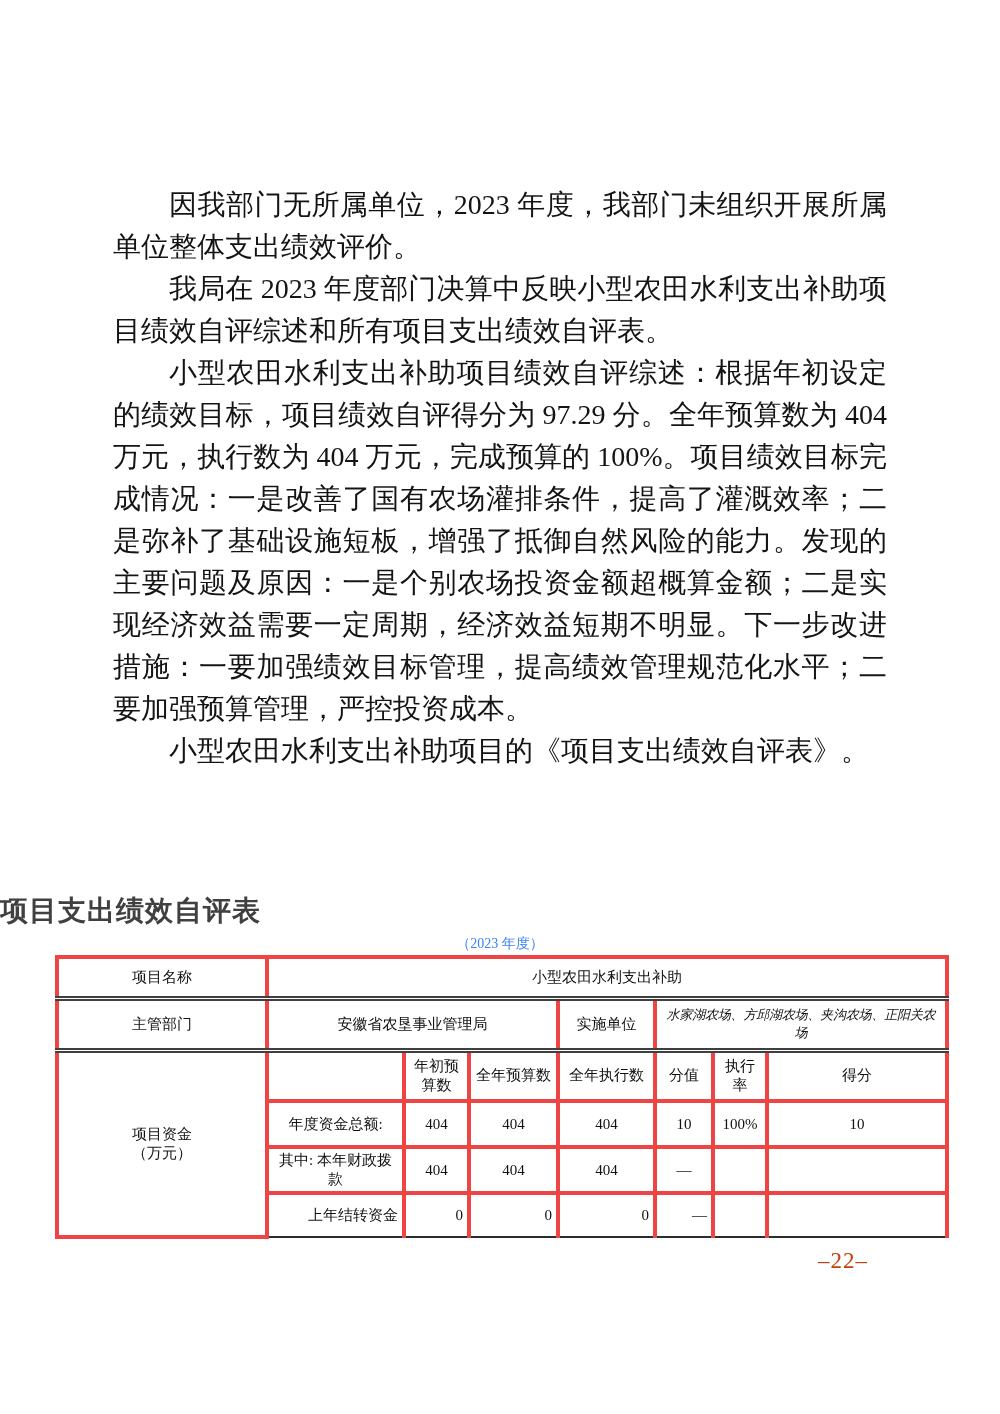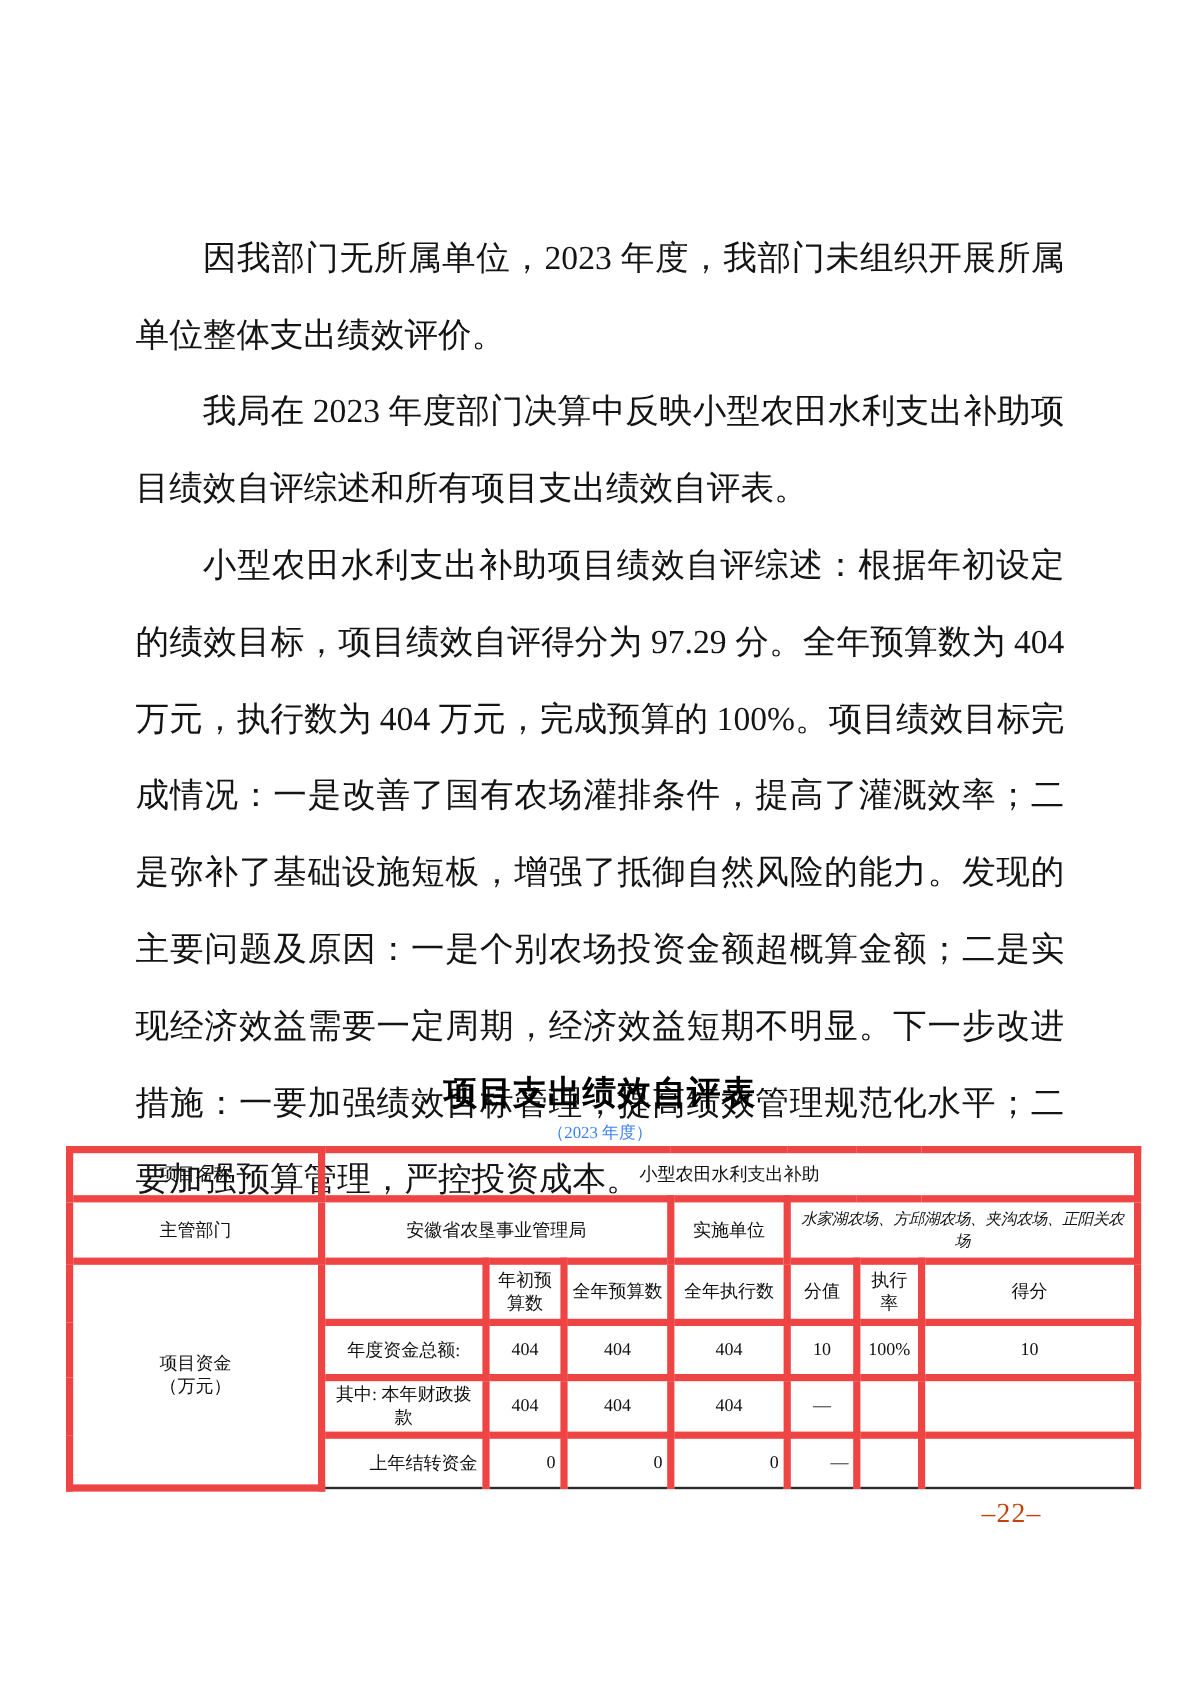--- a/index.html
+++ b/index.html
@@ -12,39 +12,39 @@
     font-family: "Liberation Serif", serif;
     color: #141414;
     overflow: hidden;
   }
   .body-text {
     position: absolute;
     left: 113px;
     top: 184px;
     width: 774px;
     font-size: 28px;
-    line-height: 64px;
+    line-height: 42px;
     text-align: justify;
   }
   .body-text p {
     text-indent: 2em;
     margin: 0;
   }
   .body-text p.bold { font-weight: 700; }
   .table-title {
     position: absolute;
     top: 892px;
     left: 0;
     width: 100%;
-    text-align: center;
+    text-align: left;
     font-family: "Liberation Sans", sans-serif;
     font-weight: 700;
     font-size: 28px;
     letter-spacing: 1px;
-    color: #000000;
+    color: #404040;
   }
   .table-subtitle {
     position: absolute;
     top: 935px;
     left: 0;
     width: 100%;
     text-align: center;
     font-size: 14px;
     color: #3b82f6;
   }
@@ -52,21 +52,21 @@
     position: absolute;
     top: 955px;
     left: 55px;
     width: 890px;
     border-collapse: collapse;
     table-layout: fixed;
     font-size: 15px;
     color: #111;
   }
   table.eval td {
-    border: 6px solid #ef4444;
+    border: 4px solid #ef4444;
     text-align: center;
     vertical-align: middle;
     padding: 2px 4px;
     overflow: hidden;
   }
   table.eval { border: 1px solid #3f3f3f; }
   tr.row-1 { height: 41px; }
   tr.row-2 { height: 52px; }
   tr.row-3 { height: 51px; }
   tr.row-4 { height: 46px; }
@@ -89,20 +89,21 @@
 </style>
 </head>
 <body>
 
 <div class="page">
 
   <div class="body-text">
     <p>因我部门无所属单位，2023 年度，我部门未组织开展所属单位整体支出绩效评价。</p>
     <p>我局在 2023 年度部门决算中反映小型农田水利支出补助项目绩效自评综述和所有项目支出绩效自评表。</p>
     <p>小型农田水利支出补助项目绩效自评综述：根据年初设定的绩效目标，项目绩效自评得分为 97.29 分。全年预算数为 404 万元，执行数为 404 万元，完成预算的 100%。项目绩效目标完成情况：一是改善了国有农场灌排条件，提高了灌溉效率；二是弥补了基础设施短板，增强了抵御自然风险的能力。发现的主要问题及原因：一是个别农场投资金额超概算金额；二是实现经济效益需要一定周期，经济效益短期不明显。下一步改进措施：一要加强绩效目标管理，提高绩效管理规范化水平；二要加强预算管理，严控投资成本。</p>
+    <p>小型农田水利支出补助项目的《项目支出绩效自评表》。</p>
   </div>
 
   <div class="table-title">项目支出绩效自评表</div>
   <div class="table-subtitle">（2023 年度）</div>
 
   <table class="eval">
     <colgroup>
       <col style="width:210px">
       <col style="width:137px">
       <col style="width:65px">

